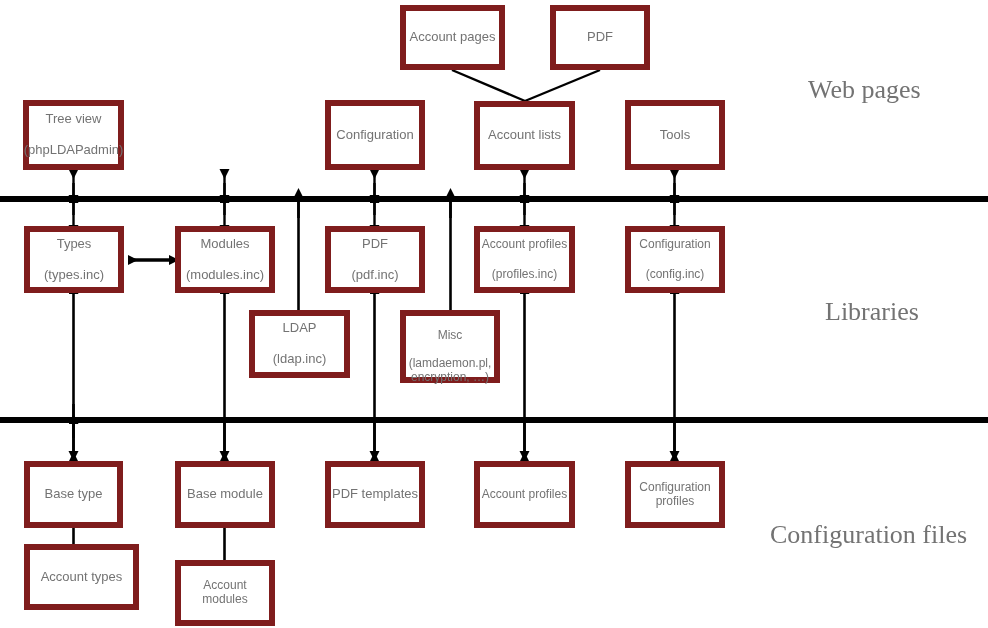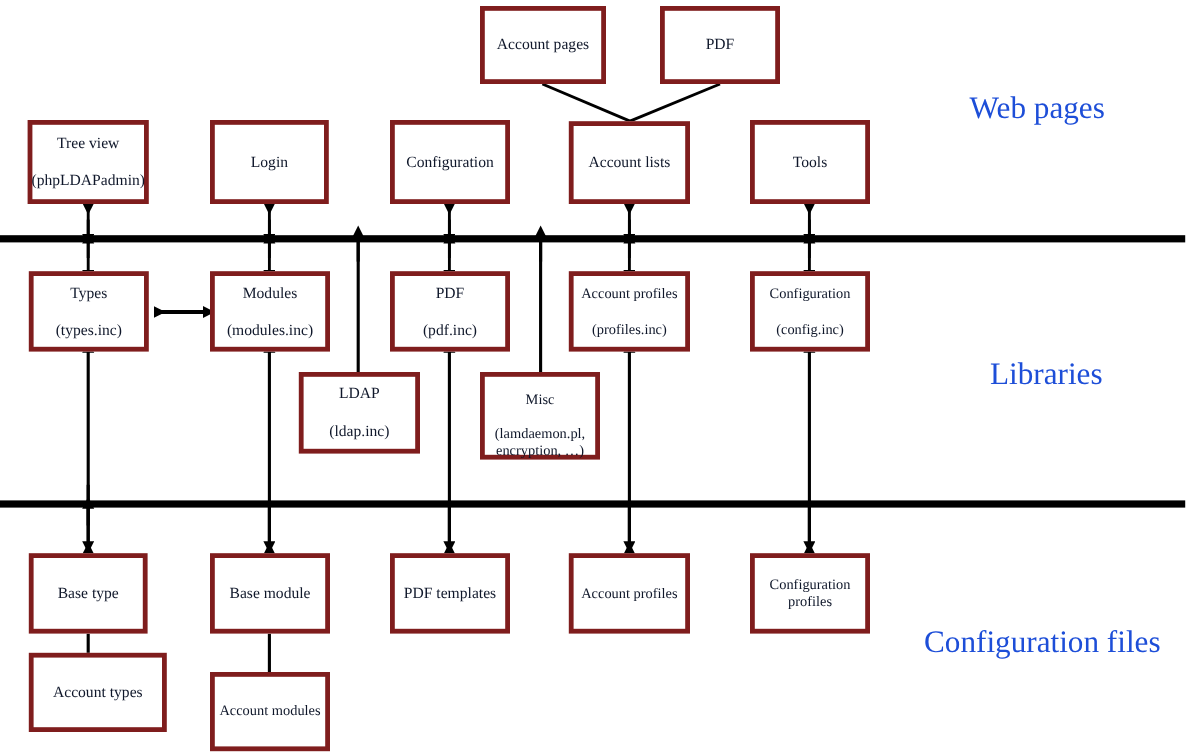--- a/index.html
+++ b/index.html
@@ -12,29 +12,29 @@
     position: relative;
     width: 988px;
     height: 628px;
     background: #ffffff;
     overflow: hidden;
     font-family: "Liberation Serif", "DejaVu Serif", serif;
   }
   .node {
     position: absolute;
     box-sizing: border-box;
-    border: 4px solid #7f1d1d;
+    border: 6px solid #7f1d1d;
     background: #ffffff;
     display: flex;
     flex-direction: column;
     align-items: center;
     justify-content: center;
     text-align: center;
-    color: #0f172a;
-    font-family: Liberation Serif, serif;
+    color: #737373;
+    font-family: Liberation Sans, sans-serif;
     font-size: 13px;
     line-height: 1.15;
     z-index: 5;
   }
   .node .l1 { display: block; }
   .node .l2 { display: block; }
   .node.two-line .l1 { margin-bottom: 16px; }
   .node.top-text {
     justify-content: flex-start;
     padding-top: 13px;
@@ -50,21 +50,21 @@
     left: 0;
     width: 988px;
     height: 6px;
     background: #000000;
     z-index: 8;
   }
   .zone-label {
     position: absolute;
     font-family: "Liberation Serif", "DejaVu Serif", serif;
     font-size: 26px;
-    color: #1d4ed8;
+    color: #737373;
     white-space: nowrap;
     z-index: 4;
   }
   svg.edges {
     position: absolute;
     left: 0;
     top: 0;
     width: 988px;
     height: 628px;
     z-index: 6;
@@ -190,23 +190,20 @@
     <span class="l1">Account pages</span>
   </div>
   <div class="node" id="n-pdf_top" style="left: 550px; top: 5px; width: 100px; height: 65px;">
     <span class="l1">PDF</span>
   </div>
 
   <div class="node two-line" id="n-tree_view" style="left: 23px; top: 100px; width: 101px; height: 70px;">
     <span class="l1">Tree view</span>
     <span class="l2">(phpLDAPadmin)</span>
   </div>
-  <div class="node" id="n-login" style="left: 175px; top: 100px; width: 99px; height: 70px;">
-    <span class="l1">Login</span>
-  </div>
   <div class="node" id="n-configuration_page" style="left: 325px; top: 100px; width: 100px; height: 70px;">
     <span class="l1">Configuration</span>
   </div>
   <div class="node" id="n-tools" style="left: 625px; top: 100px; width: 100px; height: 70px;">
     <span class="l1">Tools</span>
   </div>
   <div class="node" id="n-account_lists" style="left: 474px; top: 101px; width: 101px; height: 69px;">
     <span class="l1">Account lists</span>
   </div>
 

